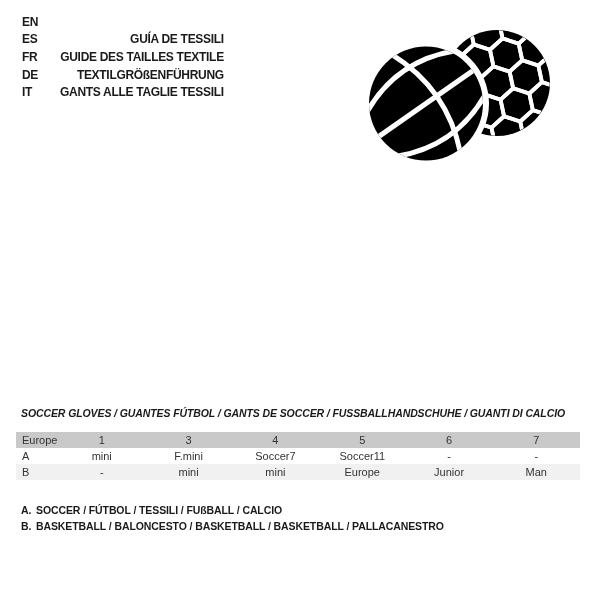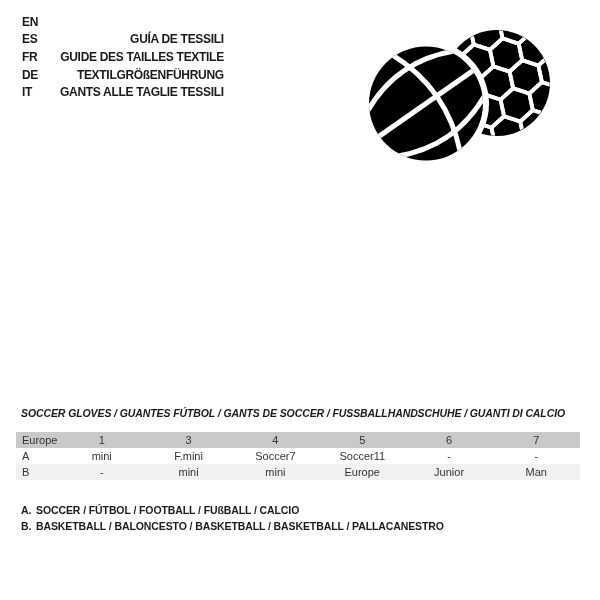--- a/index.html
+++ b/index.html
@@ -156,18 +156,18 @@
       <td>mini</td>
       <td>Europe</td>
       <td>Junior</td>
       <td>Man</td>
     </tr>
   </tbody>
 </table>
 
 <div class="footnote fn-a">
   <span class="fkey">A.</span>
-  <span>SOCCER / FÚTBOL / FOOTBALL / FUßBALL / CALCIO</span>
+  <span>SOCCER / FÚTBOL / TESSILI / FUßBALL / CALCIO</span>
 </div>
 <div class="footnote fn-b">
   <span class="fkey">B.</span>
   <span>BASKETBALL / BALONCESTO / BASKETBALL / BASKETBALL / PALLACANESTRO</span>
 </div>
 
 </body></html>

